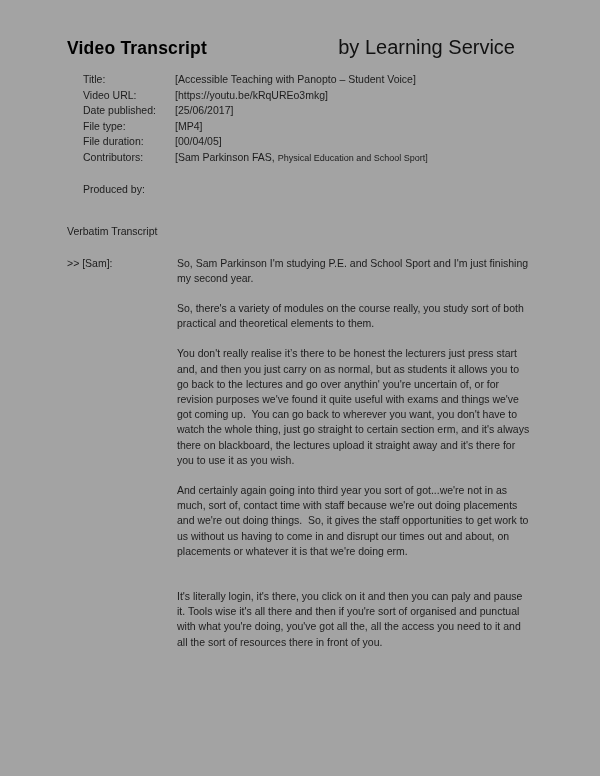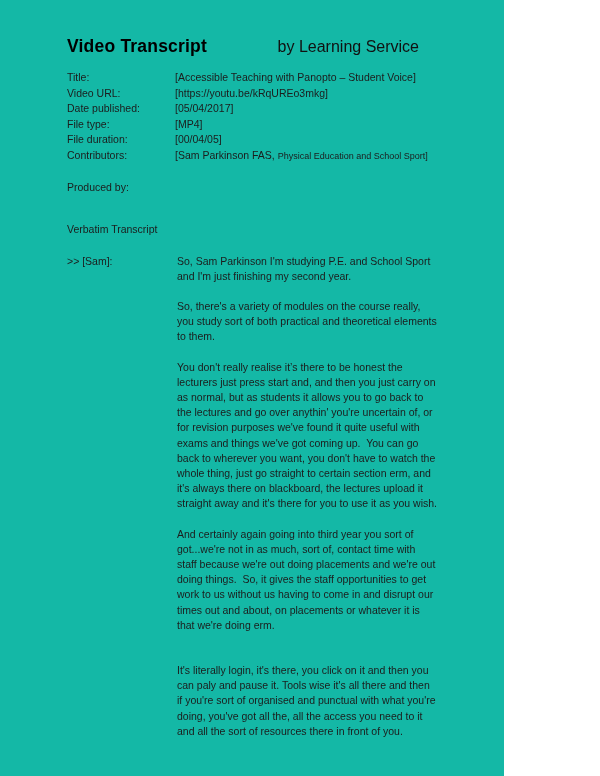--- a/index.html
+++ b/index.html
@@ -1,52 +1,52 @@
 <!DOCTYPE html>
 <html><head>
 <meta charset="utf-8">
 <style>
   * { margin: 0; padding: 0; box-sizing: border-box; }
   html, body { background: #ffffff; }
   .page {
-    width: 504px;
+    width: 600px;
     height: 776px;
-    background: #14b8a6;
+    background: #a3a3a3;
     font-family: "Liberation Sans", "DejaVu Sans", sans-serif;
     color: #1c1c1c;
     padding: 36px 67px 0 67px;
     overflow: hidden;
   }
   .header {
     display: flex;
     justify-content: space-between;
     align-items: baseline;
     margin-bottom: 13px;
   }
   .doc-title {
     font-size: 17.5px;
     font-weight: bold;
     color: #000000;
     letter-spacing: 0.2px;
   }
   .byline {
-    font-size: 16px;
+    font-size: 20px;
     font-weight: 400;
     color: #111111;
     padding-right: 18px;
   }
   .meta {
     font-size: 10.5px;
     line-height: 15.5px;
   }
   .meta-row {
     display: grid;
     grid-template-columns: 108px 1fr;
   }
-  .meta-label { white-space: nowrap; }
+  .meta-label { white-space: nowrap; margin-left: 16px; }
   .meta-value { white-space: pre-wrap; }
   .small-seg { font-size: 9px; }
   .produced { margin-top: 15.5px; }
   .section-heading {
     margin-top: 27px;
     font-size: 10.5px;
     line-height: 15.5px;
     font-weight: 400;
   }
   .transcript {
@@ -77,21 +77,21 @@
     <div class="meta-row">
       <span class="meta-label">Title:</span>
       <span class="meta-value">[Accessible Teaching with Panopto – Student Voice]</span>
     </div>
     <div class="meta-row">
       <span class="meta-label">Video URL:</span>
       <span class="meta-value">[https://youtu.be/kRqUREo3mkg]</span>
     </div>
     <div class="meta-row">
       <span class="meta-label">Date published:</span>
-      <span class="meta-value">[05/04/2017]</span>
+      <span class="meta-value">[25/06/2017]</span>
     </div>
     <div class="meta-row">
       <span class="meta-label">File type:</span>
       <span class="meta-value">[MP4]</span>
     </div>
     <div class="meta-row">
       <span class="meta-label">File duration:</span>
       <span class="meta-value">[00/04/05]</span>
     </div>
     <div class="meta-row">

